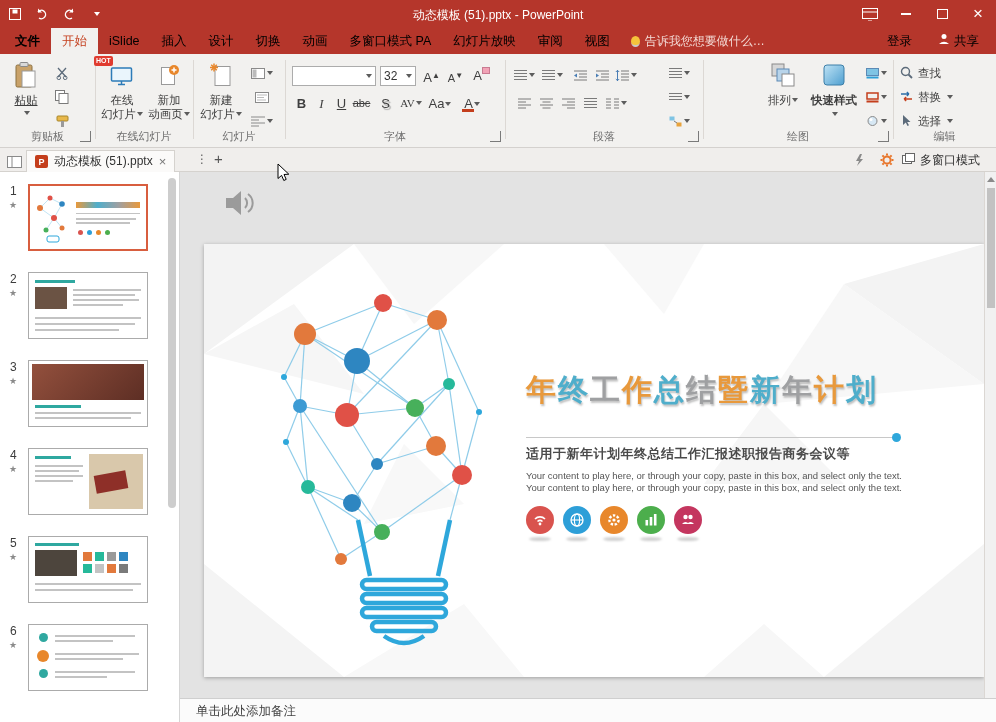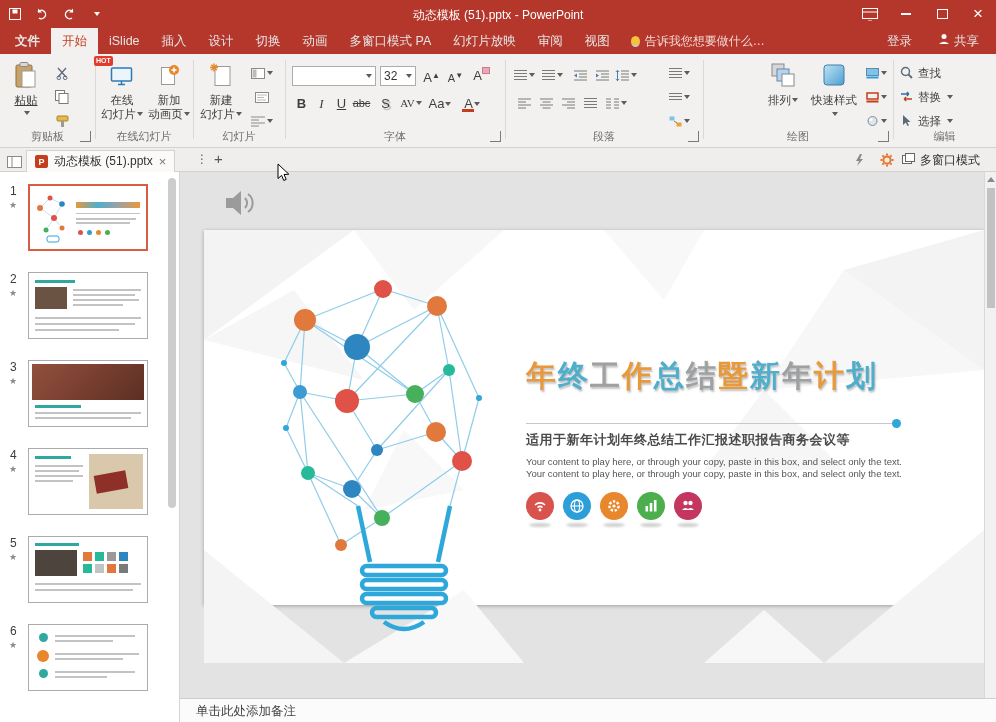--- a/index.html
+++ b/index.html
@@ -7,21 +7,21 @@
        font-family:"Liberation Sans","DejaVu Sans",sans-serif;cursor:default;}
   .abs{position:absolute;}
   
   .titlebar{left:0;top:0;width:996px;height:28px;background:#B5362B;color:#fff;}
   .qa{left:6px;top:0;height:28px;display:flex;align-items:center;gap:9px;}
   .qabtn{display:flex;align-items:center;justify-content:center;width:18px;height:20px;}
   .wbtns{right:0;top:0;height:28px;display:flex;}
   .wbtn{width:36px;height:28px;display:flex;align-items:center;justify-content:center;font-size:14px;color:#fff;}
   
   .tabrow{left:0;top:28px;width:996px;height:26px;background:#B5362B;display:flex;align-items:stretch;padding-left:4px;box-sizing:border-box;}
-  .tab{padding:0 11px;line-height:26px;color:#e5e5e5;font-size:12.5px;white-space:nowrap;}
+  .tab{padding:0 11px;line-height:26px;color:#000000;font-size:12.5px;white-space:nowrap;}
   .tab.active{background:#F2F1EF;color:#C43E1C;}
   .tellme{display:flex;align-items:center;gap:5px;color:#F3D9D4;font-size:12px;padding:0 10px;}
   .tabspacer{flex:1;}
   .tabright{display:flex;align-items:center;gap:4px;color:#fff;font-size:12px;padding-right:6px;}
   
   .ribbon{left:0;top:54px;width:996px;height:94px;background:#F2F1EF;border-bottom:1px solid #D4D1CE;box-sizing:border-box;}
   .vsep{top:6px;bottom:8px;width:1px;background:#DCD8D4;}
   .glabel{bottom:3px;font-size:11px;color:#6E6E6E;text-align:center;}
   .bigbtn{top:4px;height:74px;text-align:center;font-size:11.5px;color:#3F3F3F;}
   .bic{height:30px;display:flex;align-items:center;justify-content:center;margin:2px 0 3px;}
@@ -41,21 +41,21 @@
   
   .panel{left:0;top:172px;width:180px;height:550px;background:#FFF;border-right:1px solid #D5D5D5;box-sizing:border-box;}
   .thumb{position:absolute;left:28px;width:120px;height:67px;background:#fff;border:1px solid #ABABAB;box-sizing:border-box;overflow:hidden;}
   .thumb.sel{border:2px solid #D85E3F;}
   .tnum{position:absolute;left:10px;font-size:12px;color:#3C3C3C;}
   .tstar{position:absolute;left:9px;font-size:9px;color:#8A8A8A;}
   .tl{position:absolute;height:2px;background:#C3C3C3;}
   .thead{position:absolute;height:3px;background:#2FA8A0;}
   
   .slidearea{left:180px;top:172px;width:804px;height:526px;background:#E3E3E3;overflow:hidden;}
-  .slide{left:24px;top:58px;width:780px;height:375px;background:#fff;box-shadow:0 1px 4px rgba(0,0,0,0.3);}
+  .slide{left:24px;top:72px;width:780px;height:433px;background:#fff;box-shadow:0 1px 4px rgba(0,0,0,0.3);}
   .ftitle{left:322px;top:126px;font-size:30px;font-weight:bold;letter-spacing:2px;white-space:nowrap;}
   .ftitle span{text-shadow:1px 2px 2px rgba(0,0,0,0.25);}
   .fsub{left:322px;top:201px;font-size:13px;font-weight:600;color:#4A4A4A;letter-spacing:0.5px;}
   .fbody{left:322px;top:226px;width:382px;font-size:9.5px;line-height:11.5px;color:#555;}
   .fc{position:absolute;width:28px;height:28px;border-radius:50%;display:flex;align-items:center;justify-content:center;top:262px;}
   .fsh{position:absolute;width:22px;height:4px;border-radius:50%;background:rgba(0,0,0,0.18);filter:blur(1px);top:293px;}
   
   .vscroll{left:984px;top:172px;width:12px;height:526px;background:#F1F1F1;border-left:1px solid #DBD7D3;box-sizing:border-box;}
   .notes{left:180px;top:698px;width:816px;height:24px;background:#FBFBFB;border-top:1px solid #CFCFCF;box-sizing:border-box;font-size:12.5px;color:#3F3F3F;}
 </style>
@@ -334,21 +334,21 @@
     <div class="abs bigbtn" style="left:760px;width:46px;">
       <div class="bic">
           <svg width="24" height="24">
             <rect x="1" y="1" width="12" height="12" fill="#D7D7D7" stroke="#8A8A8A"></rect>
             <rect x="6" y="6" width="12" height="12" fill="#B8D4EA" stroke="#5C8AB5"></rect>
             <rect x="11" y="11" width="12" height="12" fill="#fff" stroke="#8A8A8A"></rect>
           </svg>
         </div>
       <div class="blabel"><span>排列</span><span class="caret"></span></div>
     </div>
-    <div class="abs bigbtn" style="left:808px;width:52px;">
+    <div class="abs bigbtn" style="left:808px;width:52px;font-weight:bold;">
       <div class="bic">
           <svg width="24" height="24">
             <defs>
               <linearGradient id="qs" x1="0" y1="0" x2="1" y2="1">
                 <stop offset="0" stop-color="#BFE3F5"></stop>
                 <stop offset="1" stop-color="#4E9FD0"></stop>
               </linearGradient>
             </defs>
             <rect x="2" y="2" width="20" height="20" rx="3" fill="url(#qs)" stroke="#3D7FA8"></rect>
           </svg>

